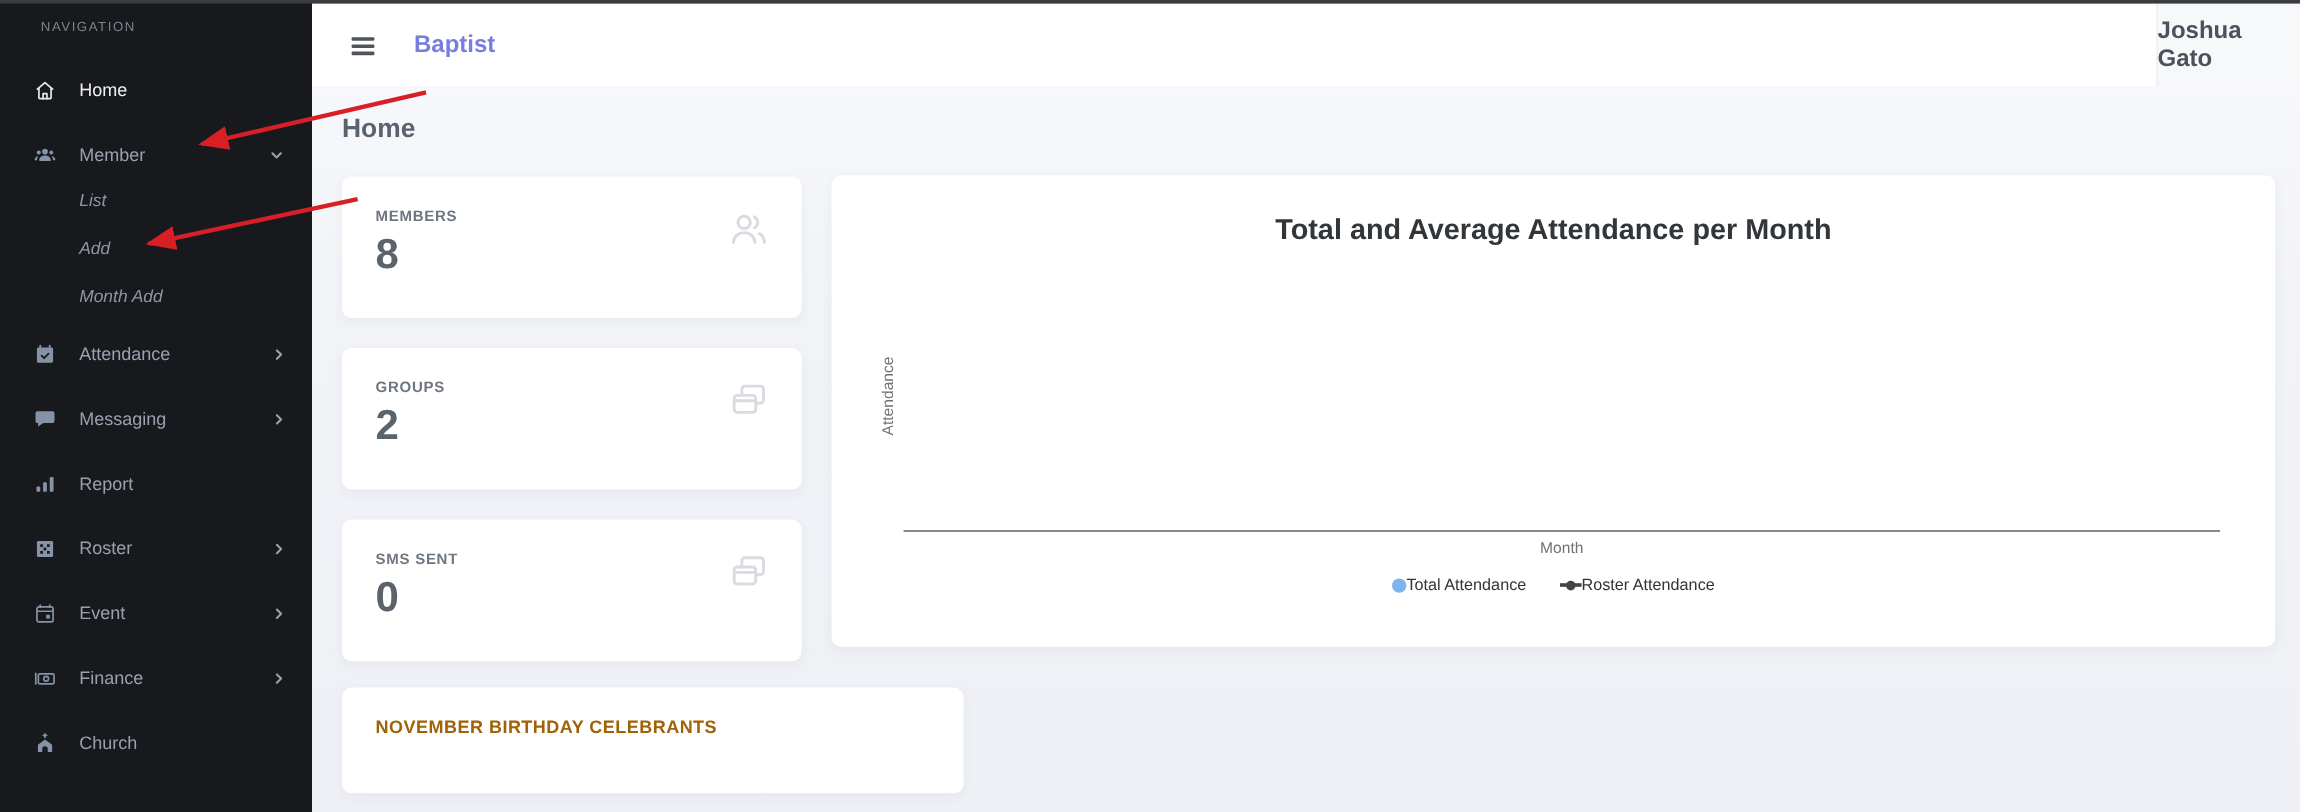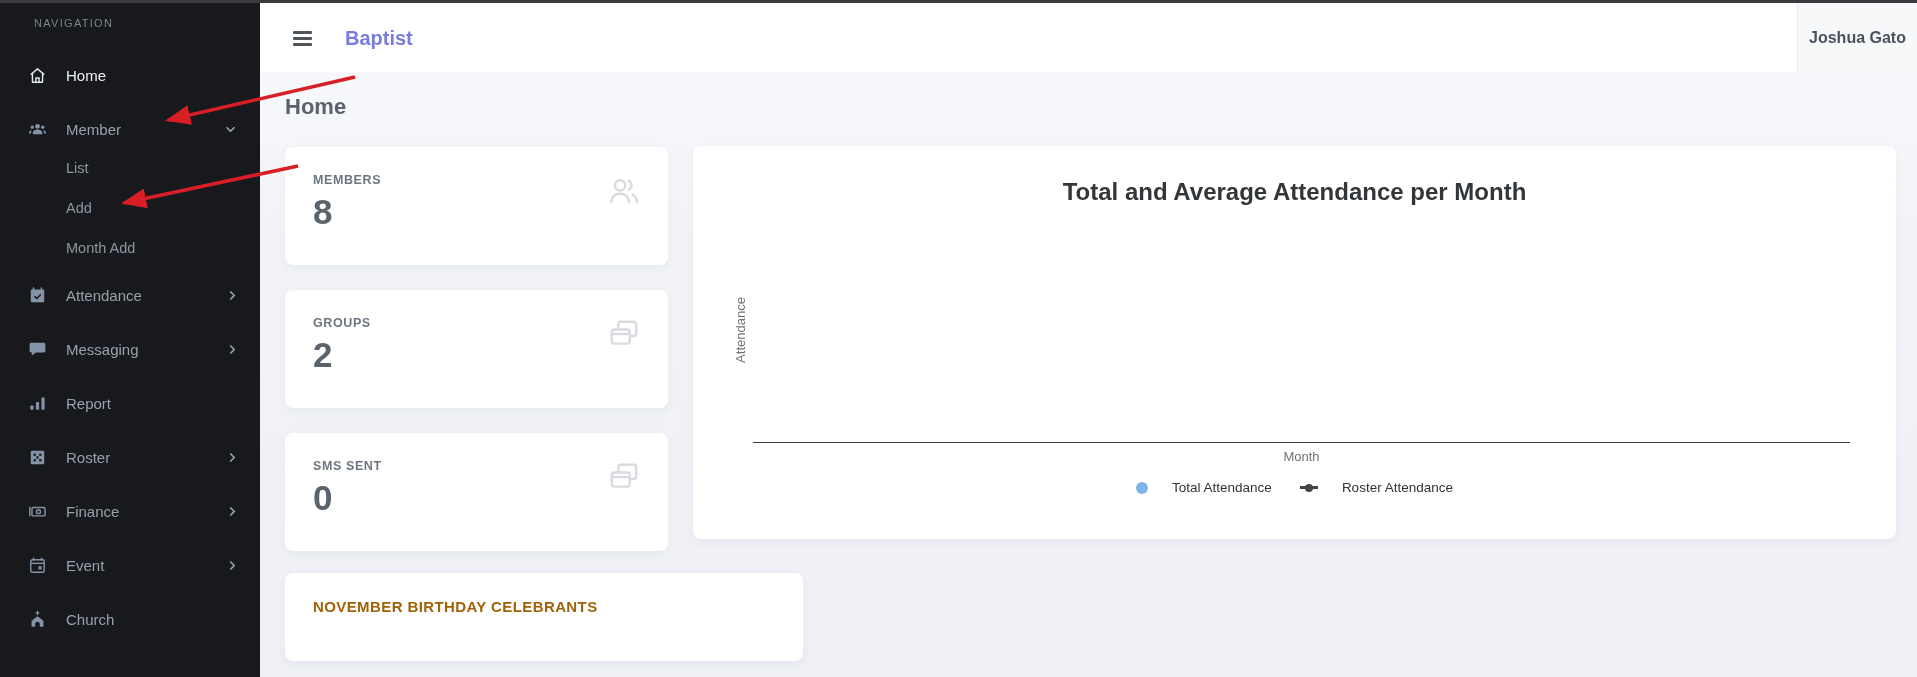--- a/index.html
+++ b/index.html
@@ -14,33 +14,33 @@
   .nav-section{position:absolute;left:34px;top:17px;font-size:11px;font-weight:400;
                letter-spacing:1.3px;color:#7d838d;}
   .menu{position:absolute;top:48px;left:0;right:0;}
   .menu-item{height:54px;display:flex;align-items:center;padding:0 24px 0 28px;
              color:#98a1ad;font-size:15px;cursor:pointer;}
   .menu-item .mi-icon{width:19px;height:19px;margin-right:19px;color:#8593a6;flex:none;display:flex;}
   .menu-item .mi-icon svg{width:100%;height:100%;}
   .menu-item.active{color:#eef0f3;}
   .menu-item.active .mi-icon{color:#e6e9ee;}
   .chev{margin-left:auto;color:#98a1ad;display:flex;}
-  .submenu{margin-top:-8px;}
+  .submenu{margin-top:-8px;font-style:italic;}
   .submenu-item{height:40px;display:flex;align-items:center;padding-left:66px;
                 color:#8d96a3;font-size:14.5px;cursor:pointer;}
 
   
   .navbar{position:absolute;left:260px;top:3px;right:0;height:69px;background:#ffffff;z-index:10;}
   .hamburger{position:absolute;left:33px;top:28px;width:19px;cursor:pointer;}
   .hamburger div{height:2.6px;background:#50555b;margin-bottom:3.4px;border-radius:1px;}
   .brand{position:absolute;left:85px;top:50%;transform:translateY(-50%);
          color:#787de0;font-size:20px;font-weight:600;cursor:pointer;}
   .user-box{position:absolute;right:0;top:0;height:100%;width:119px;background:#f7f8fa;
             border-left:1px solid #ececf0;display:flex;align-items:center;justify-content:center;
-            font-size:16px;font-weight:700;color:#4b525d;cursor:pointer;}
+            font-size:20px;font-weight:700;color:#4b525d;cursor:pointer;}
 
   
   .content{position:absolute;left:260px;top:72px;right:0;bottom:0;
            background:linear-gradient(180deg,#f7f8fb 0%,#f1f3f7 28%,#eef0f5 100%);}
   .page-title{position:absolute;left:25px;top:22px;font-size:22px;font-weight:600;color:#5a626d;}
 
   .stats{position:absolute;left:25px;top:75px;width:383px;}
   .stat-card{position:relative;height:118px;background:#fff;border-radius:8px;
              box-shadow:0 3px 10px rgba(45,55,80,.05);margin-bottom:25px;
              padding:26px 28px;box-sizing:border-box;}
@@ -54,21 +54,21 @@
   .chart-title{position:absolute;top:32px;left:0;width:100%;text-align:center;
                font-size:24px;font-weight:700;color:#333639;}
   .y-axis-title{position:absolute;left:47px;top:184px;transform:translate(-50%,-50%) rotate(-90deg);
                 font-size:13px;color:#707276;white-space:nowrap;}
   .x-axis-line{position:absolute;left:60px;top:296px;width:1097px;height:0;
                border-top:1.6px solid #3b3d40;}
   .x-axis-title{position:absolute;left:60px;top:303px;width:1097px;text-align:center;
                 font-size:13px;color:#707276;}
   .legend{position:absolute;left:0;top:334px;width:100%;display:flex;justify-content:center;
           align-items:center;gap:28px;font-size:13.5px;color:#333;}
-  .legend-item{display:flex;align-items:center;gap:24px;cursor:pointer;}
+  .legend-item{display:flex;align-items:center;gap:0;cursor:pointer;}
   .marker-circle{width:12px;height:12px;border-radius:50%;background:#7cb5ec;}
   .marker-linedot{width:18px;height:3px;background:#434348;position:relative;}
   .marker-linedot::after{content:"";position:absolute;left:50%;top:50%;width:8px;height:8px;
                          border-radius:50%;background:#434348;transform:translate(-50%,-50%);}
 
   .birthday-card{position:absolute;left:25px;top:501px;width:518px;height:88px;background:#fff;
                  border-radius:8px;box-shadow:0 3px 10px rgba(45,55,80,.05);
                  padding:25px 28px;box-sizing:border-box;}
   .birthday-title{font-size:15px;font-weight:700;letter-spacing:.4px;color:#a16207;}
 
@@ -184,43 +184,43 @@
         <span class="chev">
           <svg width="7" height="11" viewBox="0 0 8 12" fill="none" stroke="currentColor" stroke-width="2" stroke-linecap="round" stroke-linejoin="round">
               <path d="m2 2 4 4-4 4"></path>
             </svg>
         </span>
       </div>
 
       <div class="menu-item">
         <span class="mi-icon">
           <svg viewBox="0 0 24 24" fill="none" stroke="currentColor" stroke-width="1.8">
-              <rect x="5" y="7" width="16.5" height="10.5" rx="1.5"></rect>
-              <circle cx="13.2" cy="12.2" r="2.5"></circle>
-              <path d="M2.3 17.5v-11" stroke-linecap="round"></path>
-            </svg>
-        </span>
-        <span>Finance</span>
-        <span class="chev">
-          <svg width="7" height="11" viewBox="0 0 8 12" fill="none" stroke="currentColor" stroke-width="2" stroke-linecap="round" stroke-linejoin="round">
-              <path d="m2 2 4 4-4 4"></path>
-            </svg>
-        </span>
-      </div>
-
-      <div class="menu-item">
-        <span class="mi-icon">
-          <svg viewBox="0 0 24 24" fill="none" stroke="currentColor" stroke-width="1.8">
               <path d="M7 2.8v2.3M17 2.8v2.3" stroke-linecap="round"></path>
               <rect x="3.5" y="4.8" width="17" height="15.7" rx="2"></rect>
               <path d="M3.5 9.3h17"></path>
               <rect x="13.2" y="13" width="4" height="4" fill="currentColor" stroke="none"></rect>
             </svg>
         </span>
         <span>Event</span>
+        <span class="chev">
+          <svg width="7" height="11" viewBox="0 0 8 12" fill="none" stroke="currentColor" stroke-width="2" stroke-linecap="round" stroke-linejoin="round">
+              <path d="m2 2 4 4-4 4"></path>
+            </svg>
+        </span>
+      </div>
+
+      <div class="menu-item">
+        <span class="mi-icon">
+          <svg viewBox="0 0 24 24" fill="none" stroke="currentColor" stroke-width="1.8">
+              <rect x="5" y="7" width="16.5" height="10.5" rx="1.5"></rect>
+              <circle cx="13.2" cy="12.2" r="2.5"></circle>
+              <path d="M2.3 17.5v-11" stroke-linecap="round"></path>
+            </svg>
+        </span>
+        <span>Finance</span>
         <span class="chev">
           <svg width="7" height="11" viewBox="0 0 8 12" fill="none" stroke="currentColor" stroke-width="2" stroke-linecap="round" stroke-linejoin="round">
               <path d="m2 2 4 4-4 4"></path>
             </svg>
         </span>
       </div>
 
       <div class="menu-item">
         <span class="mi-icon">
           <svg viewBox="0 0 24 24">

